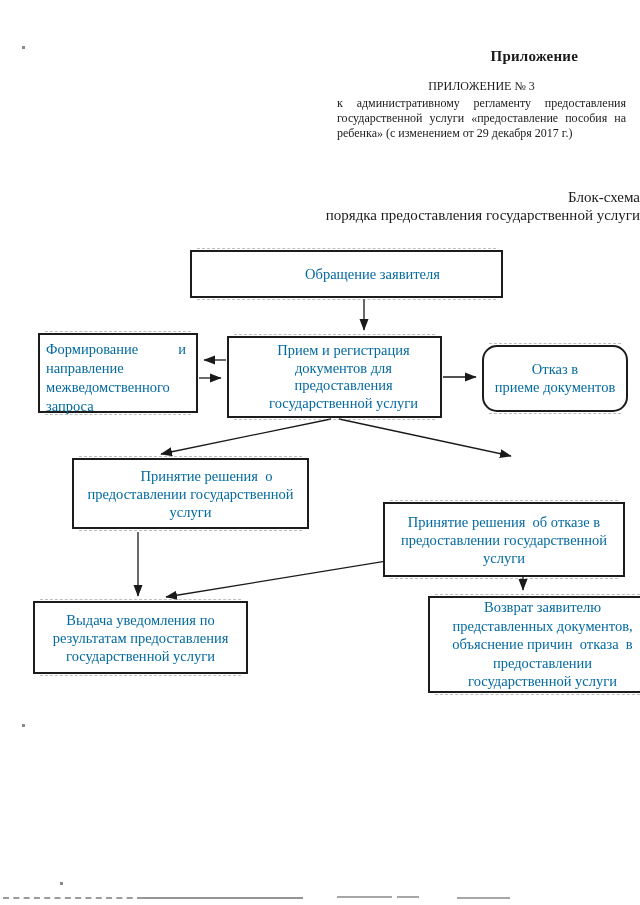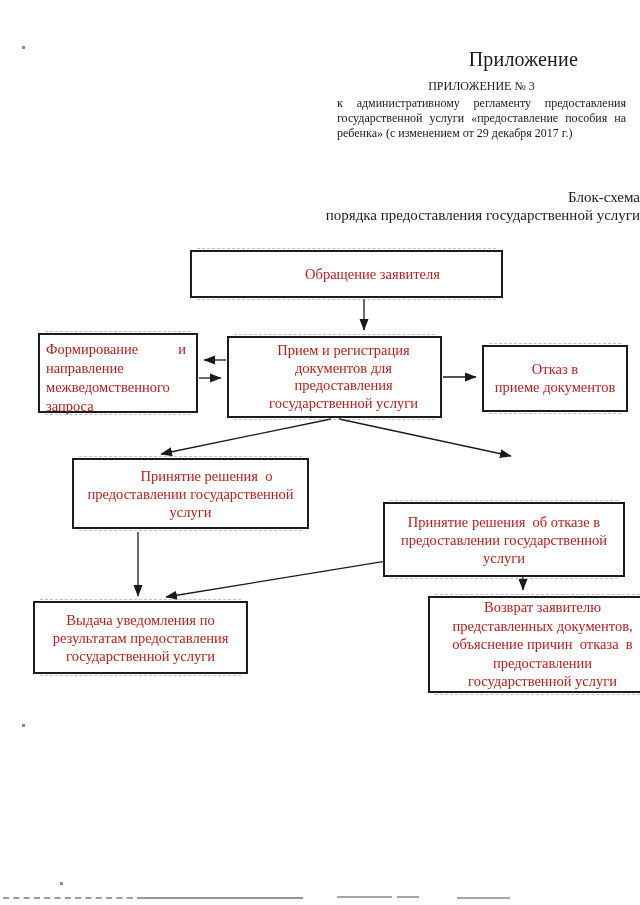--- a/index.html
+++ b/index.html
@@ -7,57 +7,57 @@
     position:relative;
     width:640px;height:905px;
     background:#ffffff;
     overflow:hidden;
     font-family:"Liberation Serif","DejaVu Serif",serif;
     color:#1a1a1a;
   }
   
   .corner-label{
     position:absolute;top:48px;right:62px;
-    font-size:20px;letter-spacing:.2px;
+    font-size:15px;letter-spacing:.2px;font-weight:bold;
   }
   .appendix{
     position:absolute;left:337px;top:79px;width:289px;
     font-size:12px;line-height:15px;
   }
   .appendix-title{text-align:center;margin-bottom:2px;}
   .app-line{text-align:justify;text-align-last:justify;}
   .app-line.last{text-align-last:left;}
   .title-block{
     position:absolute;top:189px;left:0;width:640px;
     box-sizing:border-box;padding-left:78px;
     text-align:right;font-size:15px;line-height:17.5px;
   }
   
   .node{
     position:absolute;box-sizing:border-box;
     border:2px solid #1c1c1c;background:#fff;
     display:flex;flex-direction:column;justify-content:center;
-    text-align:center;font-size:14.5px;line-height:18px;color:#b91c1c;
+    text-align:center;font-size:14.5px;line-height:18px;color:#0369a1;
   }
   .node::before,.node::after{
     content:"";position:absolute;left:5px;right:5px;
     border-top:1px dashed rgba(110,110,110,.45);
   }
   .node::before{top:-4px;}
   .node::after{bottom:-4px;}
   .ln{white-space:pre-wrap;}
   .shift26{transform:translateX(26px);}
   .shift16{transform:translateX(16px);}
   #n1{left:190px;top:250px;width:313px;height:48px;}
   #n2{left:227px;top:336px;width:215px;height:82px;line-height:17.5px;padding-left:18px;}
   #n3{left:38px;top:333px;width:160px;height:80px;
       justify-content:flex-start;text-align:left;
       padding:5px 10px 5px 6px;line-height:19px;}
   #n3 .jl{text-align:justify;text-align-last:justify;}
-  #n4{left:482px;top:345px;width:146px;height:67px;line-height:17.5px;}
+  #n4{left:482px;top:345px;width:146px;height:67px;line-height:17.5px;border-radius:15px;}
   #n5{left:32px;top:458px;width:237px;height:71px;margin-left:40px;}
   #n6{left:383px;top:460px;width:242px;height:75px;margin-top:42px;}
   #n7{left:33px;top:601px;width:215px;height:73px;}
   #n8{left:383px;top:596px;width:229px;height:97px;line-height:18.5px;margin-left:45px;}
   
   svg.arrows{position:absolute;left:0;top:0;}
   
   .scan{position:absolute;}
   .dash1{left:3px;top:897px;width:140px;border-top:2px dashed #9b9b9b;}
   .bar1{left:143px;top:897px;width:160px;height:2px;background:#949494;}

